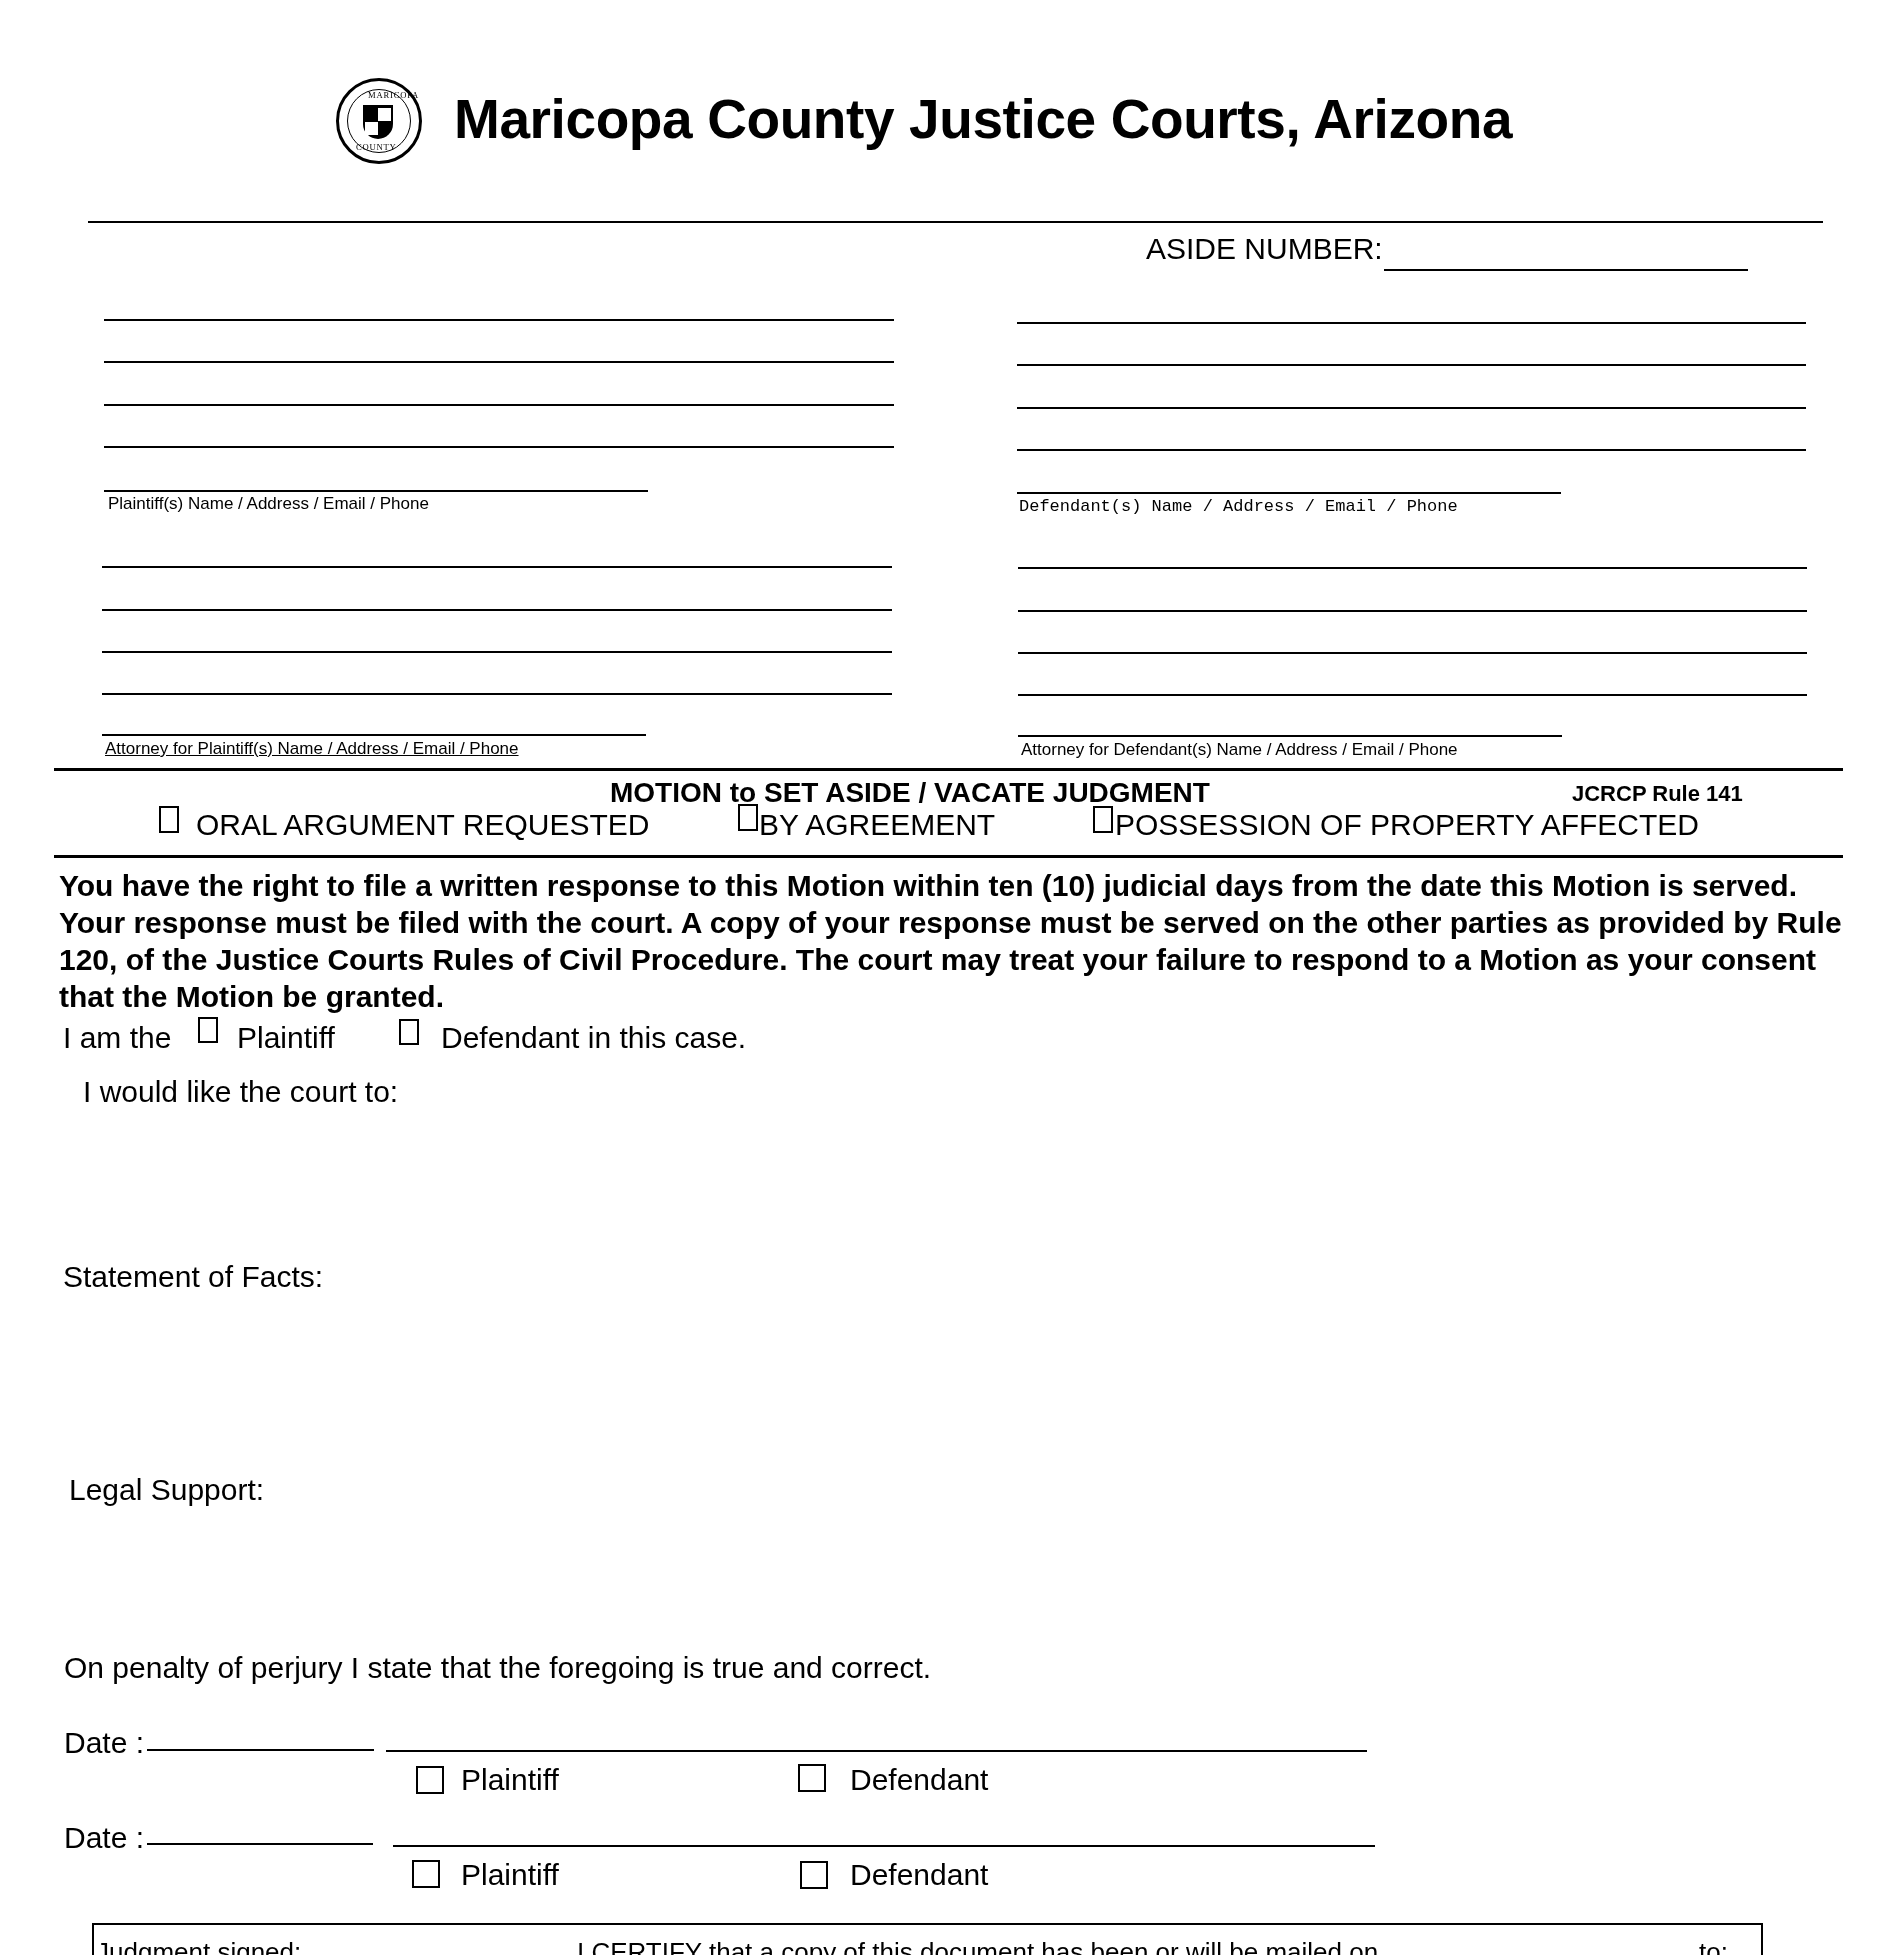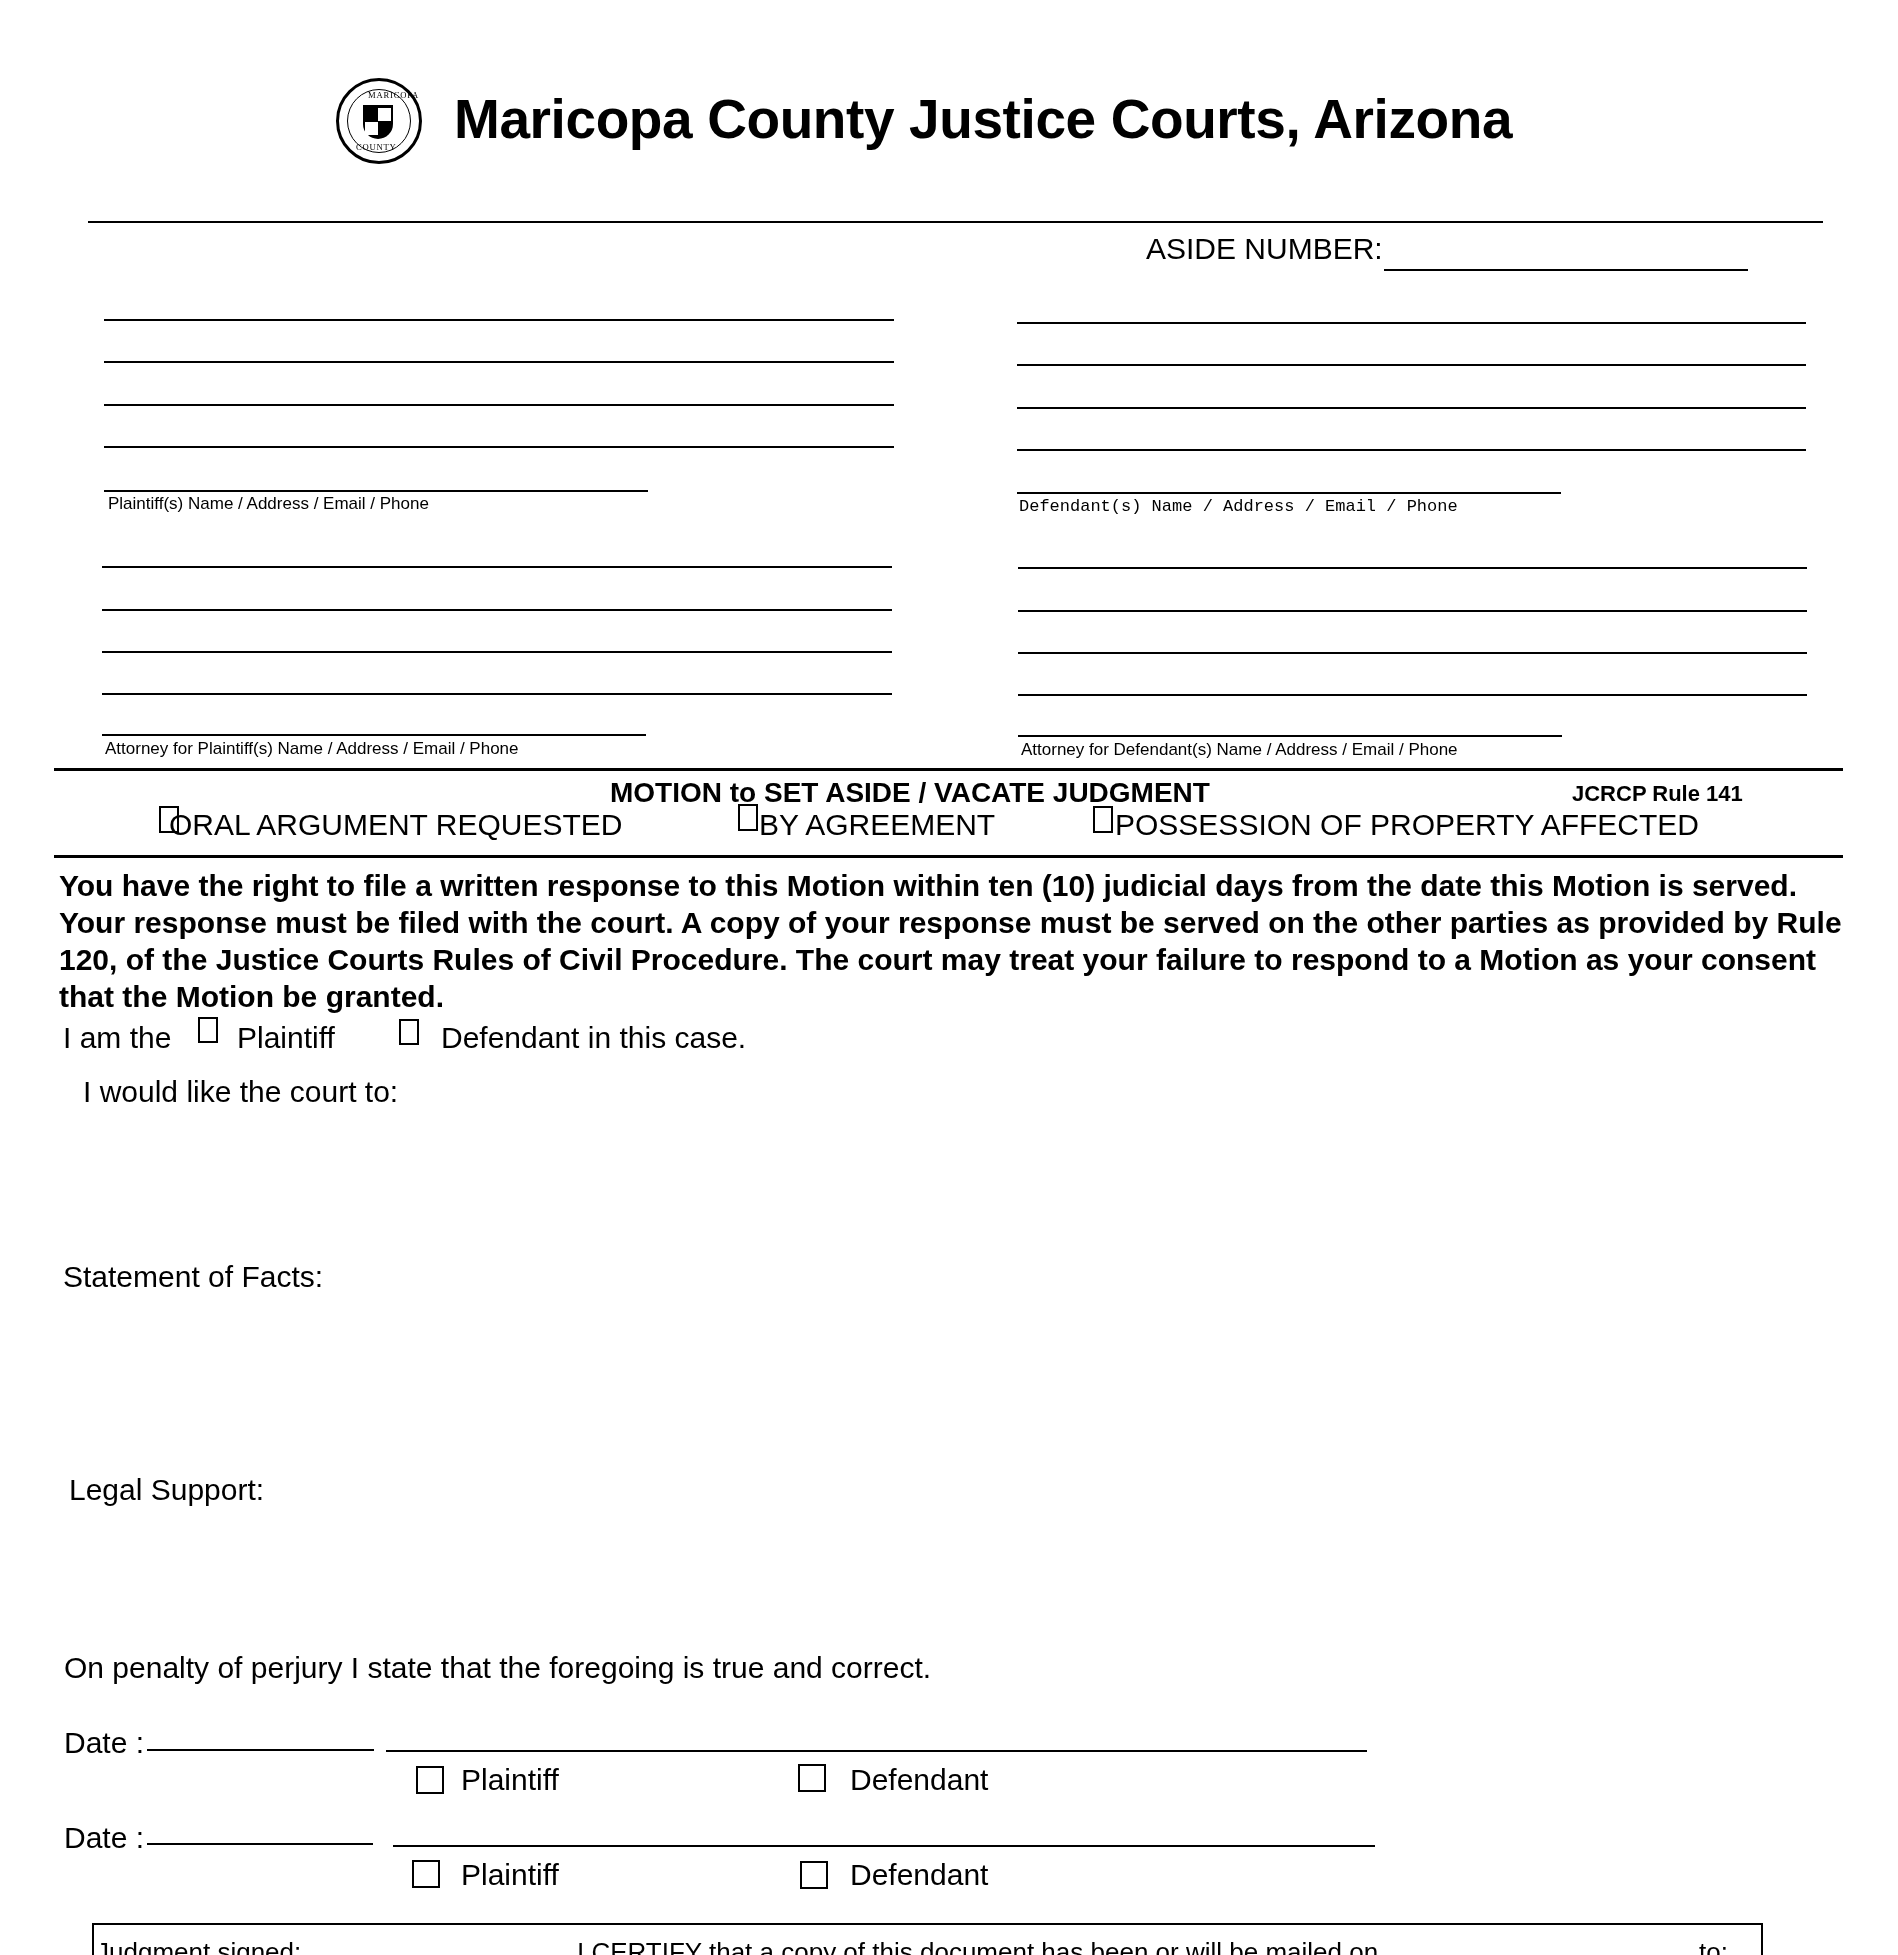--- a/index.html
+++ b/index.html
@@ -56,38 +56,38 @@
   <div class="line" style="left:1017px; top:492px; width:544px; height:2px;"></div>
   <div class="t small" style="left:1019px; top:497px;font-family:Liberation Mono, monospace;">Defendant(s)  Name / Address / Email / Phone</div>
 </div>
 
 <div>
   <div class="line" style="left:102px; top:566px; width:790px; height:2px;"></div>
   <div class="line" style="left:102px; top:609px; width:790px; height:2px;"></div>
   <div class="line" style="left:102px; top:651px; width:790px; height:2px;"></div>
   <div class="line" style="left:102px; top:693px; width:790px; height:2px;"></div>
   <div class="line" style="left:102px; top:734px; width:544px; height:2px;"></div>
-  <div class="t small" style="left:105px; top:739px;">Attorney for Plaintiff(s)  Name / Address / Email / Phone</div>
+  <div class="t small" style="left:105px; top:739px;text-decoration:underline;">Attorney for Plaintiff(s)  Name / Address / Email / Phone</div>
 </div>
 
 <div>
   <div class="line" style="left:1018px; top:567px; width:789px; height:2px;"></div>
   <div class="line" style="left:1018px; top:610px; width:789px; height:2px;"></div>
   <div class="line" style="left:1018px; top:652px; width:789px; height:2px;"></div>
   <div class="line" style="left:1018px; top:694px; width:789px; height:2px;"></div>
   <div class="line" style="left:1018px; top:735px; width:544px; height:2px;"></div>
   <div class="t small" style="left:1021px; top:740px;">Attorney for Defendant(s)  Name / Address / Email / Phone</div>
 </div>
 
 <div class="line" style="left:54px; top:768px; width:1789px; height:3.1px;"></div>
 <div class="t" style="left:610px; top:777px; font-size:28px; font-weight:bold;">MOTION to SET ASIDE / VACATE JUDGMENT</div>
 <div class="t" style="left:1572px; top:781px; font-size:22px; font-weight:bold;">JCRCP Rule 141</div>
 
 <div class="cb" style="left:159px; top:806px; width:19.6px; height:27px;"></div>
-<div class="t med" style="left:169px; top:808px;">ORAL ARGUMENT REQUESTED</div>
+<div class="t med" style="left:196px; top:808px;">ORAL ARGUMENT REQUESTED</div>
 <div class="cb" style="left:738px; top:804px; width:19.6px; height:27px;"></div>
 <div class="t med" style="left:759px; top:808px;">BY AGREEMENT</div>
 <div class="cb" style="left:1093px; top:806px; width:19.6px; height:27px;"></div>
 <div class="t med" style="left:1115px; top:808px;">POSSESSION OF PROPERTY AFFECTED</div>
 
 <div class="line" style="left:54px; top:855px; width:1789px; height:3.1px;"></div>
 
 <div class="bodyp" style="top:867px;">You have the right to file a written response to this Motion within ten (10) judicial days from the date this Motion is served. Your response must be filed with the court.  A copy of your response must be served on the other parties as provided by Rule 120, of the Justice Courts Rules of Civil Procedure. The court may treat your failure to respond to a Motion as your consent that the Motion be granted.</div>
 
 <div class="t med" style="left:63px; top:1021px;">I am the</div>

